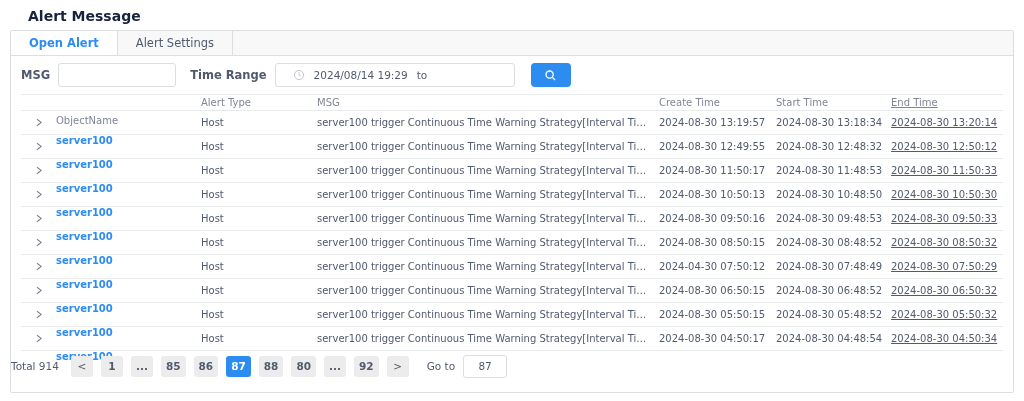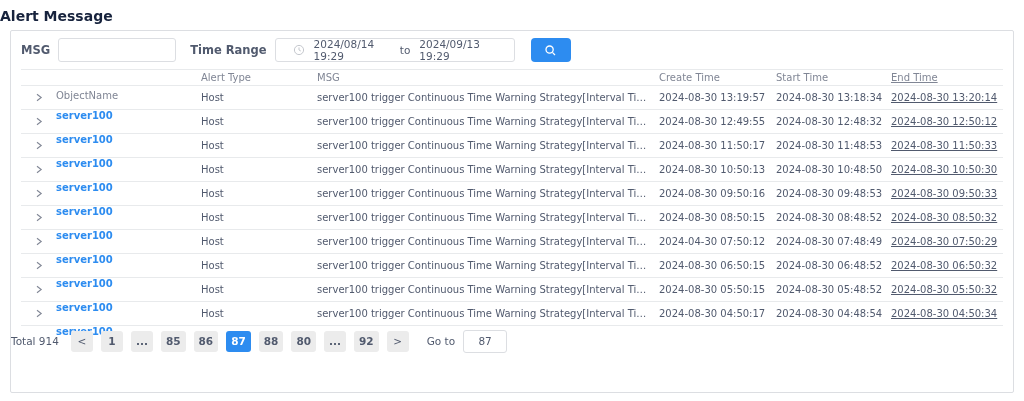--- a/index.html
+++ b/index.html
@@ -6,21 +6,21 @@
   body {
     margin: 0;
     width: 1024px;
     height: 401px;
     background: #ffffff;
     font-family: "DejaVu Sans", "Liberation Sans", sans-serif;
     color: #515a6e;
     overflow: hidden;
   }
   .page-title {
-    padding: 8px 10px 6px 0;
+    padding: 8px 10px 6px 28px;
     font-size: 14px;
     font-weight: bold;
     color: #17233d;
   }
   .panel {
     margin: 0 10px;
     border: 1px solid #dcdee2;
     border-radius: 2px;
     background: #fff;
     height: 363px;
@@ -158,35 +158,38 @@
     outline: none;
   }
 </style>
 </head>
 <body>
 
 <div class="page-title">Alert Message</div>
 
 <div class="panel">
 
+  <div class="tabbar">
+    <div class="tab active">Open Alert</div>
+    <div class="tab">Alert Settings</div>
+  </div>
 
   <div class="filterbar">
     <span class="flabel">MSG</span>
     <input class="msg-input" value="" style="">
     <span class="flabel timerange-label">Time Range</span>
     <div class="daterange">
       <span class="expand-ic">
         <svg width="12" height="12" viewBox="0 0 12 12">
             <circle cx="6" cy="6" r="4.6" fill="none" stroke="#c5c8ce" stroke-width="1"></circle>
             <path d="M6 3.4 L6 6 L7.8 7" fill="none" stroke="#c5c8ce" stroke-width="1"></path>
           </svg>
       </span>
       <span>2024/08/14 19:29</span>
       <span class="to">to</span>
-      <span>2024/09/13 19:29</span>
     </div>
     <button class="search-btn">
       <span style="display:inline-flex">
         <svg width="13" height="13" viewBox="0 0 13 13">
             <circle cx="5.6" cy="5.6" r="3.6" fill="none" stroke="#ffffff" stroke-width="1.3"></circle>
             <path d="M8.4 8.4 L11 11" stroke="#ffffff" stroke-width="1.3"></path>
           </svg>
       </span>
     </button>
   </div>

